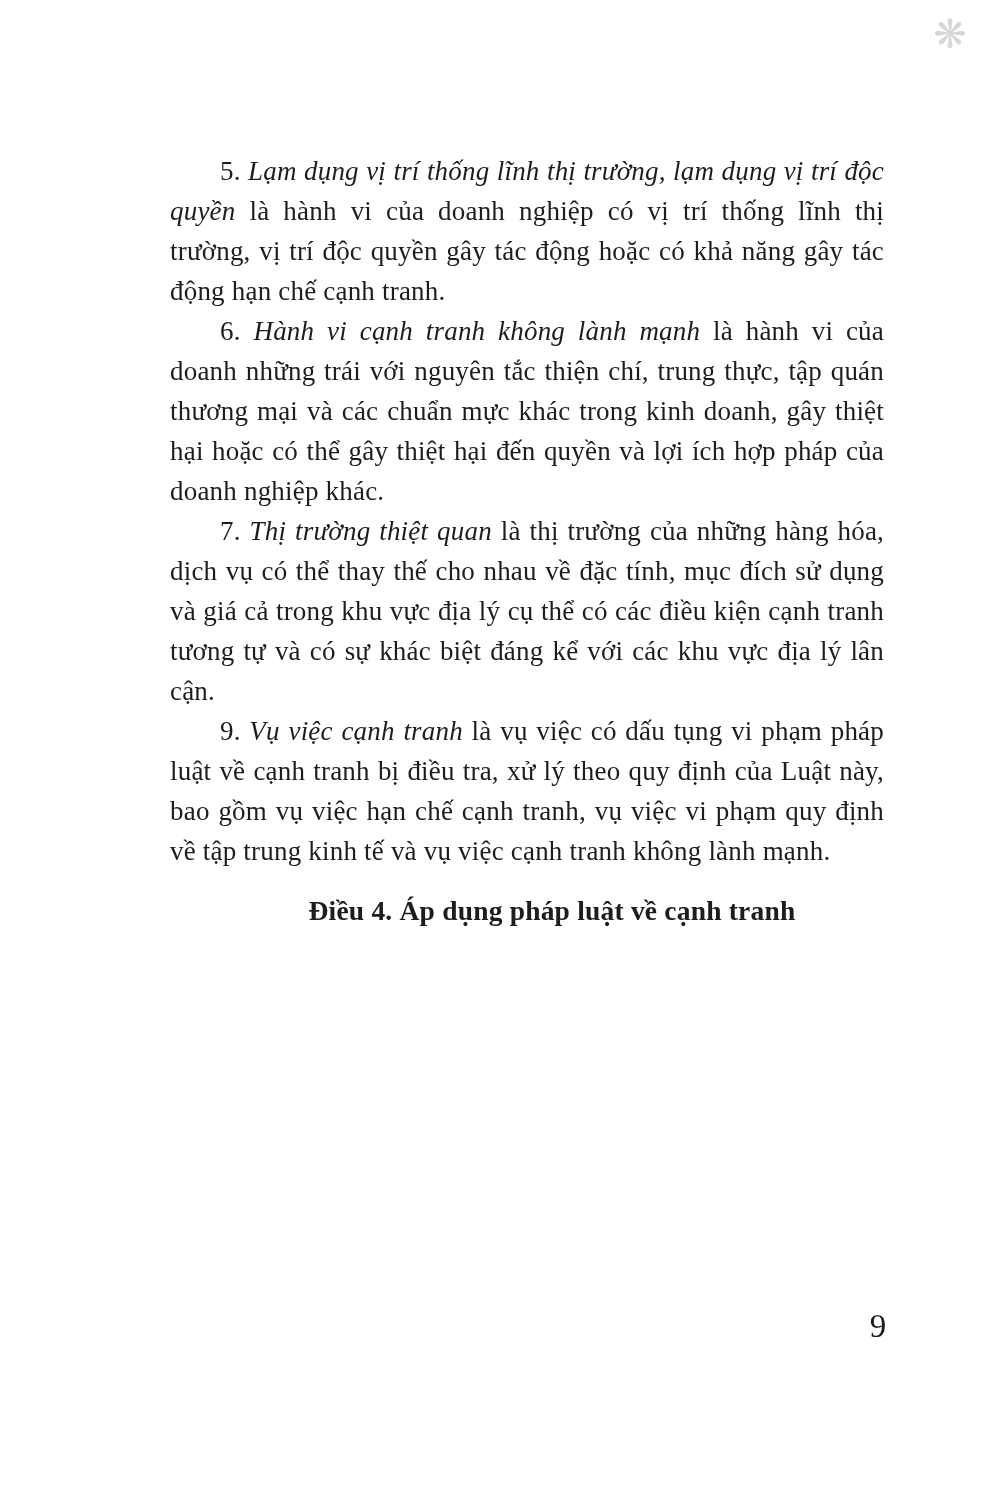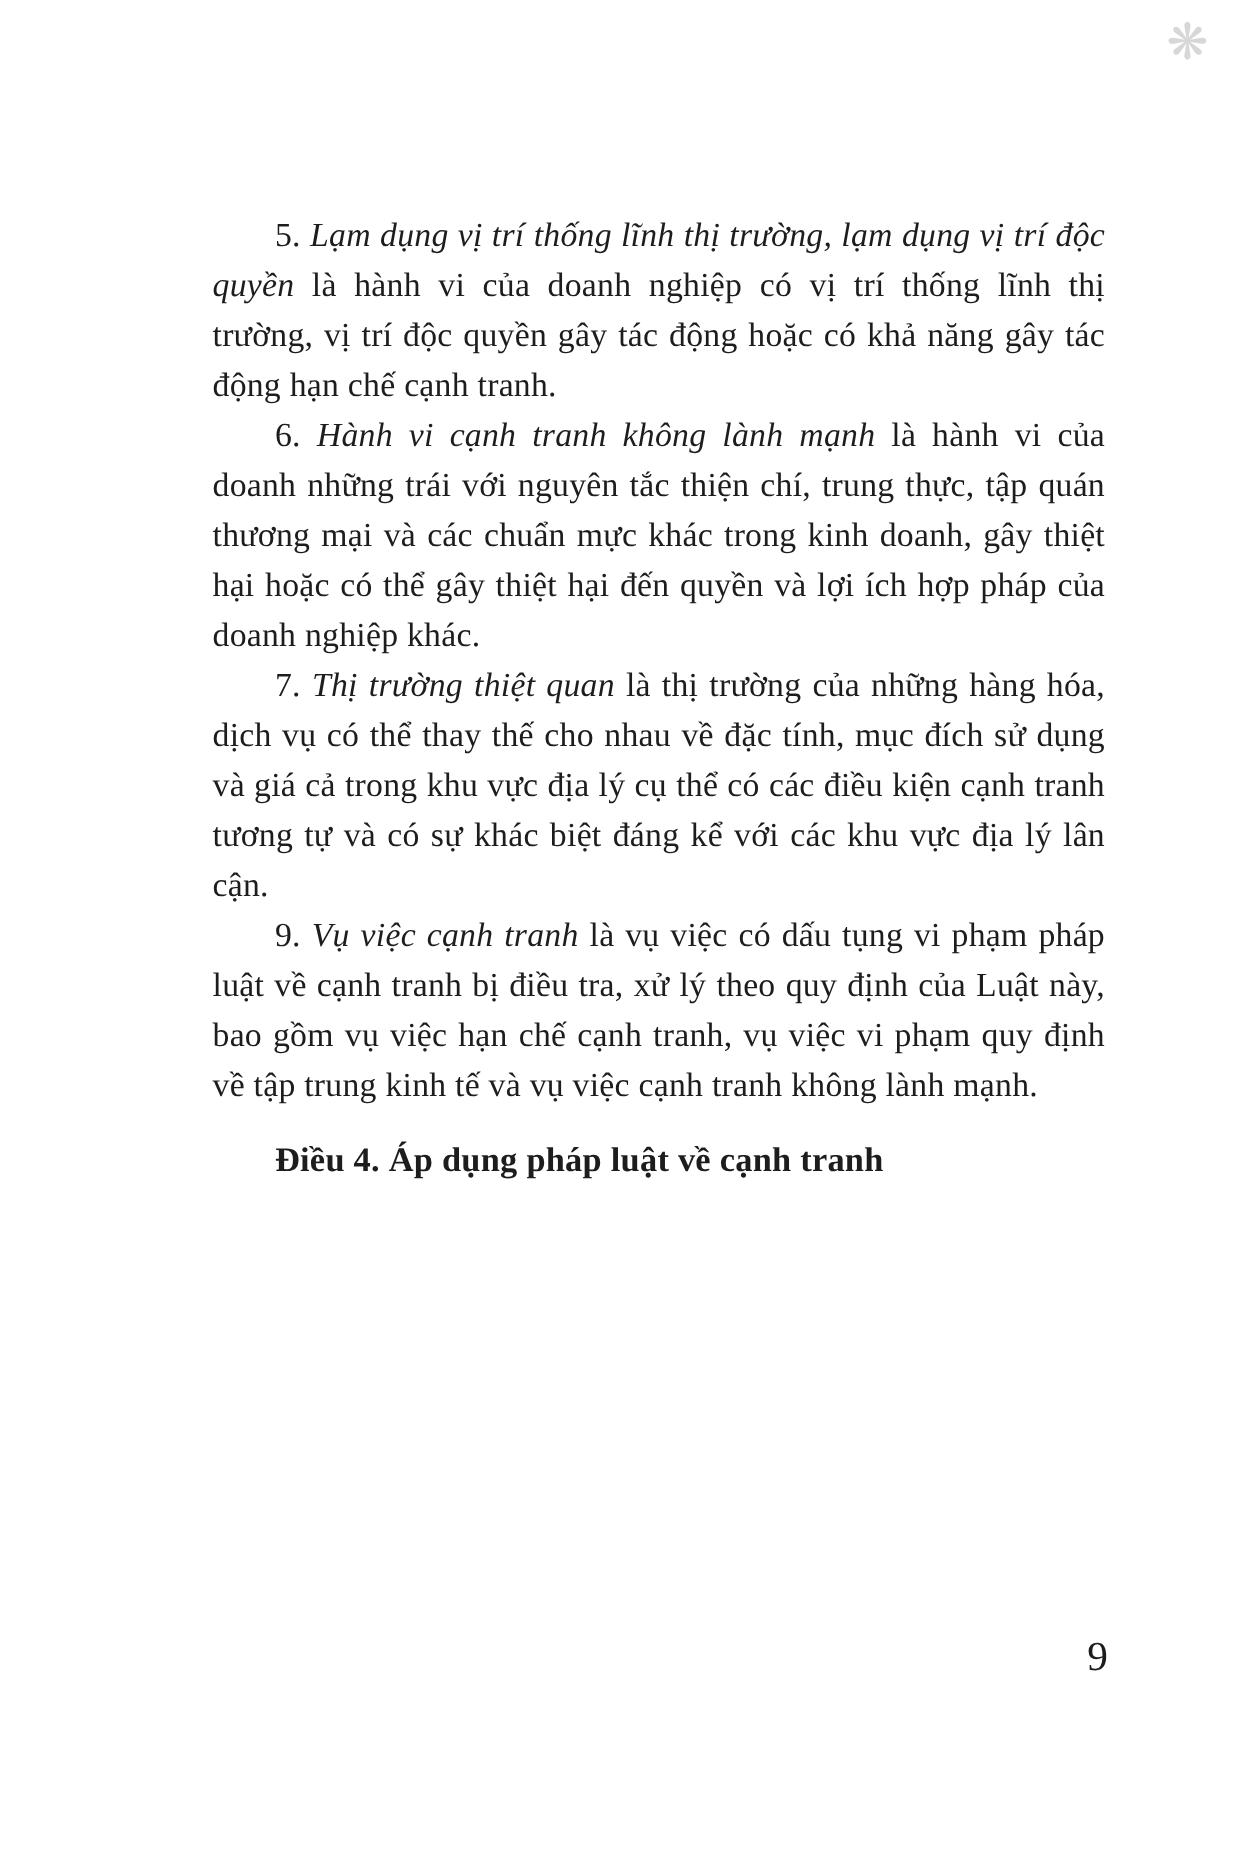--- a/index.html
+++ b/index.html
@@ -29,41 +29,41 @@
     font-family: "DejaVu Sans", sans-serif;
     font-size: 40px;
     line-height: 44px;
     text-align: center;
     color: #d7d7d7;
     user-select: none;
   }
   .content {
     position: absolute;
     left: 170px;
-    top: 168px;
+    top: 151px;
     width: 714px;
   }
   p.def, p.body-par {
     margin: 0;
     font-size: 27px;
     line-height: 40px;
     text-align: justify;
     text-indent: 50px;
     letter-spacing: 0.2px;
   }
   .it {
     font-style: italic;
   }
   h2.article {
     margin: 20px 0 14px 0;
     padding-left: 50px;
     font-size: 27.5px;
     line-height: 40px;
     font-weight: bold;
-    text-align: left;
+    text-align: center;
     letter-spacing: 0.2px;
   }
   .page-number {
     position: absolute;
     left: 858px;
     top: 1306px;
     width: 40px;
     font-size: 33px;
     line-height: 40px;
     text-align: center;

